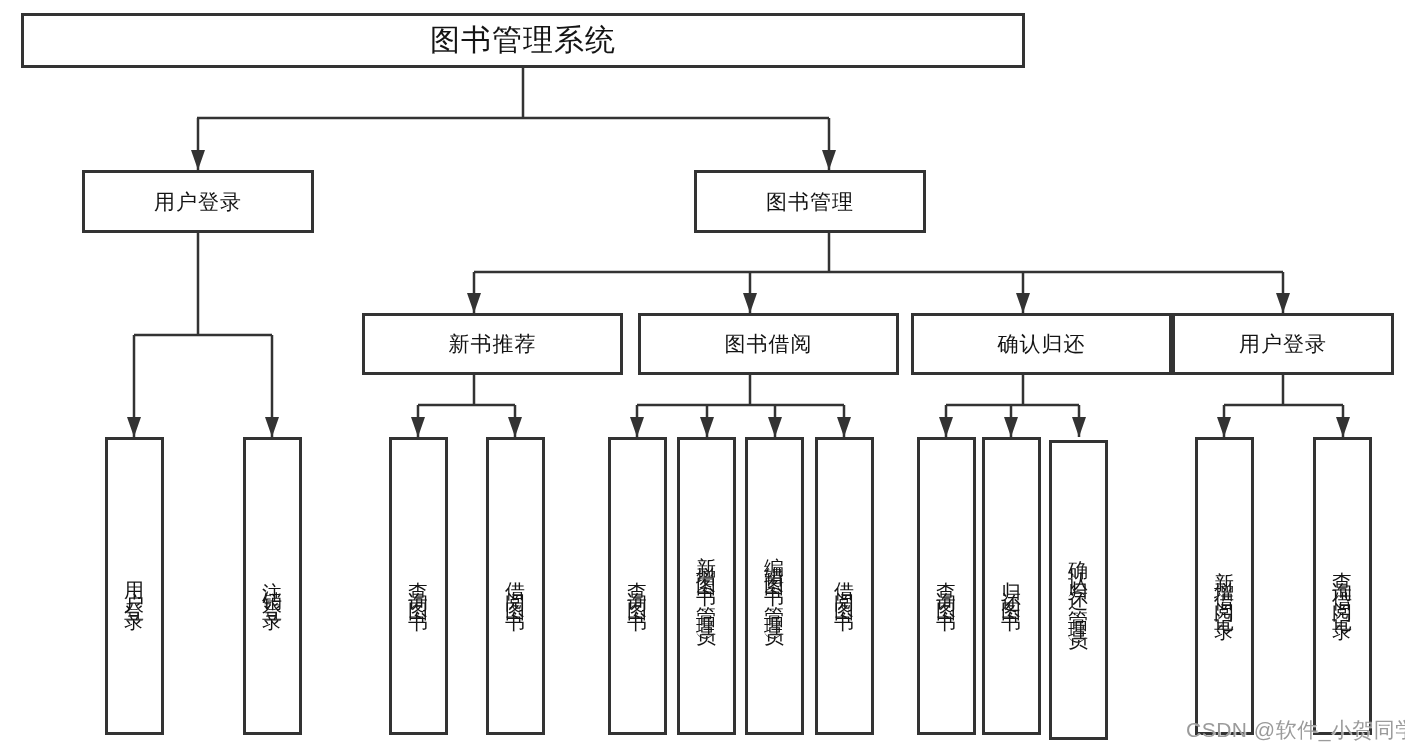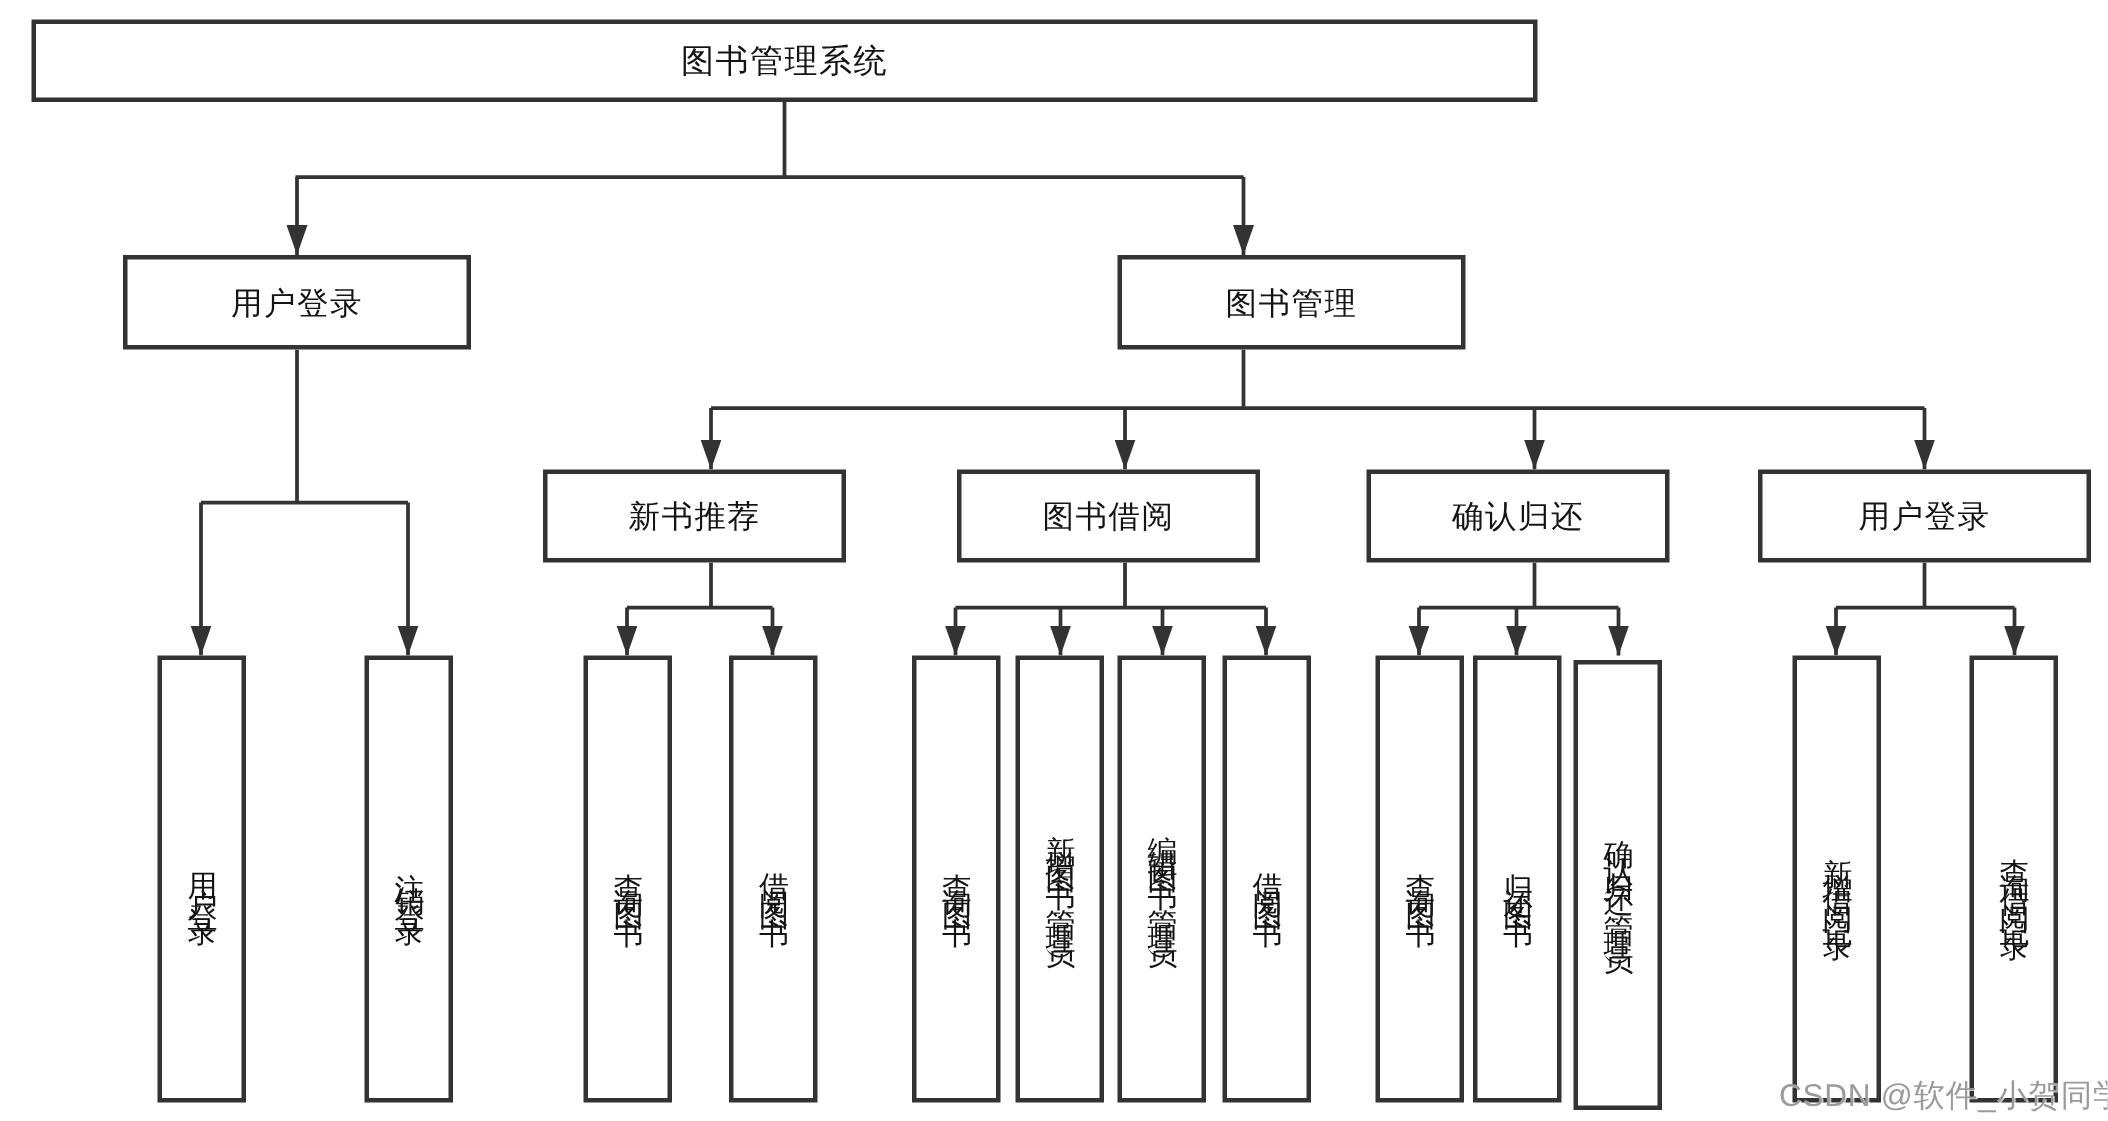--- a/index.html
+++ b/index.html
@@ -24,23 +24,23 @@
   .node{
     position:absolute;
     box-sizing:border-box;
     border:3px solid var(--line);
     background:#fff;
     display:flex;align-items:center;justify-content:center;
     font-size:21px;
     letter-spacing:1px;
     color:var(--text);
   }
-  .root{left:21px;top:13px;width:1004px;height:55px;font-size:22px;}
+  .root{left:21px;top:13px;width:1004px;height:55px;font-size:30px;}
   .lvl2{width:232px;height:63px;}
-  .lvl3{width:202px;height:62px;}
+  .lvl3{width:261px;height:62px;}
   .leaf{
     position:absolute;
     box-sizing:border-box;
     border:3px solid var(--line);
     background:#fff;
     width:59px;height:298px;top:437px;
     display:flex;align-items:center;justify-content:center;
     color:var(--text);
   }
   .leaf span{
@@ -105,21 +105,21 @@
 
       <path d="M1283 375 L1283 405 M1224 405 L1343 405"></path>
       <line x1="1224" y1="405" x2="1224" y2="437" marker-end="url(#arrow)"></line>
       <line x1="1343" y1="405" x2="1343" y2="437" marker-end="url(#arrow)"></line>
     </g>
   </svg>
 
   <div class="node root">图书管理系统</div>
 
   <div class="node lvl2" style="left:82px;top:170px;">用户登录</div>
-  <div class="node lvl2" style="left:745px;top:170px;">图书管理</div>
+  <div class="node lvl2" style="left:694px;top:170px;">图书管理</div>
 
   <div class="node lvl3" style="left:362px;top:313px;">新书推荐</div>
   <div class="node lvl3" style="left:638px;top:313px;text-align:center;">图书借阅</div>
   <div class="node lvl3" style="left:911px;top:313px;">确认归还</div>
   <div class="node lvl3" style="left:1172px;top:313px;width:222px;">用户登录</div>
 
   <div class="leaf" style="left:105px;">
     <span>用户登录</span>
     </div>
   <div class="leaf" style="left:243px;">

